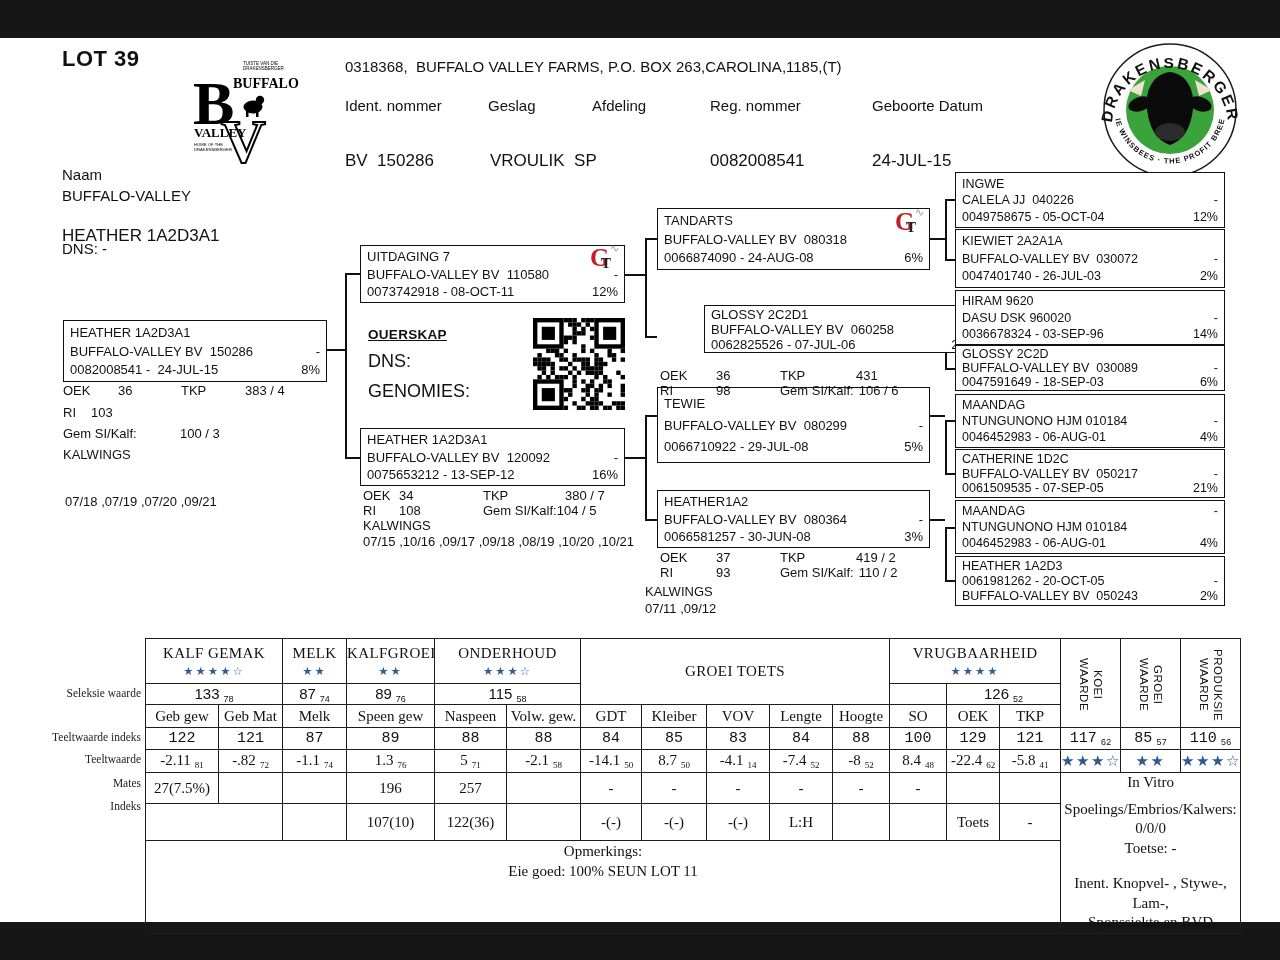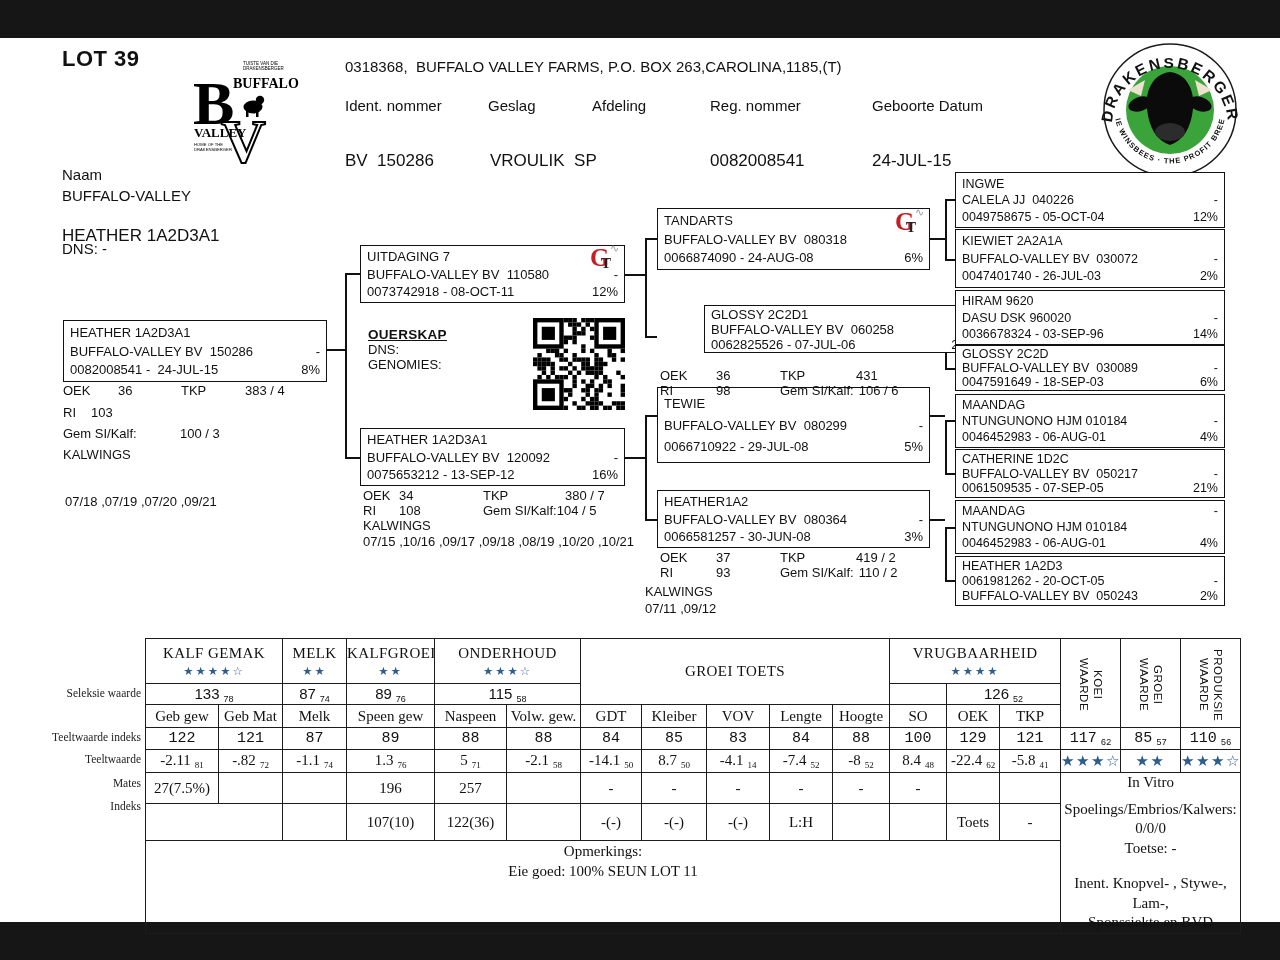--- a/index.html
+++ b/index.html
@@ -18,21 +18,21 @@
   .pbox{position:absolute;border:1.5px solid #111;background:#fff;display:flex;
         flex-direction:column;justify-content:space-evenly;padding:1px 6px;box-sizing:border-box;}
   .pline{display:flex;justify-content:space-between;font-size:13px;white-space:nowrap;}
   .sm .pline{font-size:12.5px;}
   .pright{margin-left:4px;}
   .stats{position:absolute;font-size:13px;white-space:nowrap;}
   .srow{display:flex;}
   .srow span{display:inline-block;}
   .cn{position:absolute;background:#111;}
   .ouer-title{font-size:13.5px;font-weight:bold;text-decoration:underline;letter-spacing:.3px;}
-  .ouer-line{font-size:13px;}
+  .ouer-line{font-size:18px;margin-top:9px;}
   
   .ggt{position:absolute;width:30px;height:30px;}
   .ggt .g{position:absolute;left:0;top:-4px;color:#c32026;font-family:"Liberation Serif",serif;
           font-weight:bold;font-size:25px;}
   .ggt .t{position:absolute;left:11px;top:7px;color:#222;font-family:"Liberation Serif",serif;
           font-weight:bold;font-size:15px;}
   .ggt .d1{position:absolute;left:20px;top:-6px;color:#9aa0a8;font-size:11px;}
   
   table.sel{position:absolute;left:145px;top:638px;width:1095px;border-collapse:collapse;
             table-layout:fixed;font-family:"Liberation Serif",serif;}

